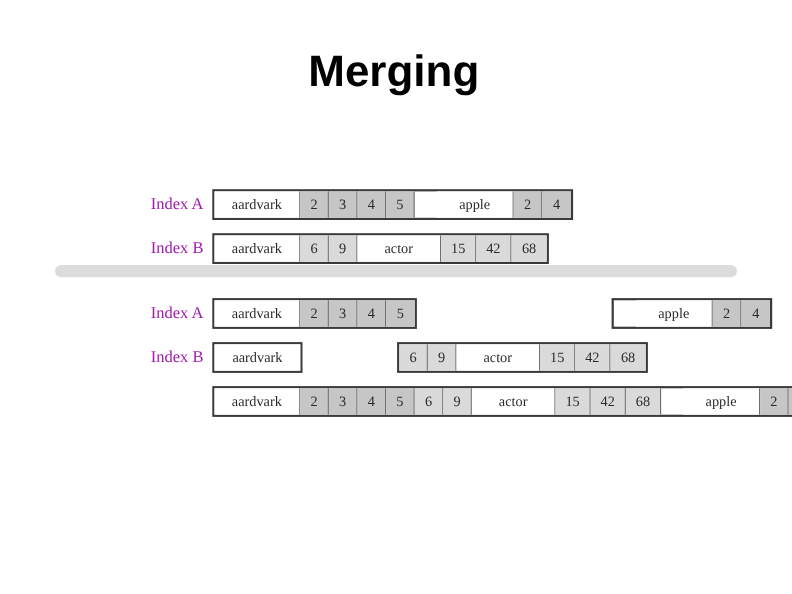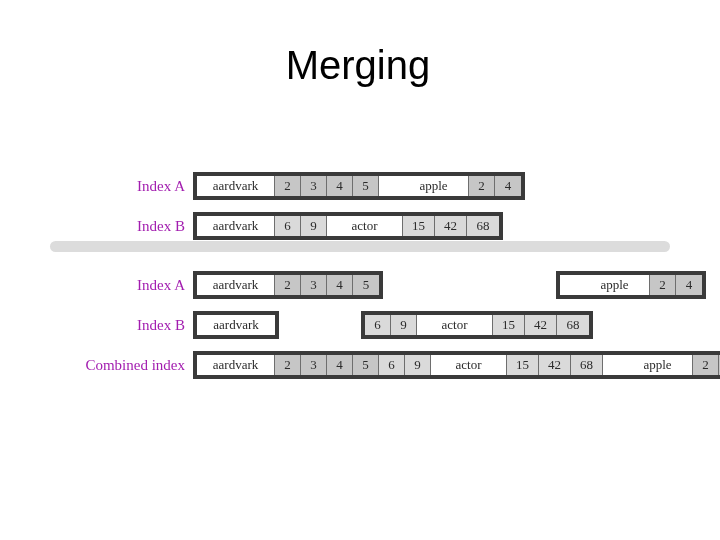--- a/index.html
+++ b/index.html
@@ -12,21 +12,21 @@
   }
   .slide{position:absolute;inset:0;}
 
   
   .title{
     position:absolute;
     left:0;right:4px;top:42px;
     text-align:center;
     font-family:"Liberation Sans", sans-serif;
     font-size:40px;
-    font-weight:400;
+    font-weight:700;
     color:#000000;
     letter-spacing:0px;
     line-height:46px;
   }
 
   
   .divider{
     position:absolute;
     left:50px;top:241px;
     width:620px;height:11px;
@@ -41,21 +41,21 @@
     font-size:15px;
     color:#a21caf;
     line-height:28px;
     height:28px;
   }
 
   
   .group{
     position:absolute;
     display:flex;
-    border:4px solid #701a75;
+    border:2px solid #701a75;
     background:#ffffff;
     height:28px;
     box-sizing:border-box;
   }
   .cell{
     display:flex;
     align-items:center;
     justify-content:center;
     font-family:"Liberation Serif", serif;
     font-size:13px;
@@ -127,21 +127,20 @@
     </div>
   <div class="group" id="g-bot-b2" style="left: 361px; top: 311px; border-color: rgb(58, 58, 58);">
       <div class="cell numB w-num" style="background: rgb(218, 218, 218);">6</div>
       <div class="cell numB w-num" style="background: rgb(218, 218, 218);">9</div>
       <div class="cell term w-actor" style="background: rgb(255, 255, 255);">actor</div>
       <div class="cell numB w-num2" style="background: rgb(218, 218, 218);">15</div>
       <div class="cell numB w-num2" style="background: rgb(218, 218, 218);">42</div>
       <div class="cell numB w-num2" style="background: rgb(218, 218, 218);">68</div>
     </div>
 
-  <div class="rowlabel" style="left:36px;top:351px;width:149px;">Combined index</div>
   <div class="group" id="g-bot-c1" style="left: 193px; top: 351px; border-color: rgb(58, 58, 58);">
       <div class="cell term w-term" style="background: rgb(255, 255, 255);">aardvark</div>
       <div class="cell numA w-num" style="background: rgb(198, 198, 198);">2</div>
       <div class="cell numA w-num" style="background: rgb(198, 198, 198);">3</div>
       <div class="cell numA w-num" style="background: rgb(198, 198, 198);">4</div>
       <div class="cell numA w-num" style="background: rgb(198, 198, 198);">5</div>
       <div class="cell numB w-num" style="background: rgb(218, 218, 218);">6</div>
       <div class="cell numB w-num" style="background: rgb(218, 218, 218);">9</div>
       <div class="cell term w-actor" style="background: rgb(255, 255, 255);">actor</div>
       <div class="cell numB w-num2" style="background: rgb(218, 218, 218);">15</div>

